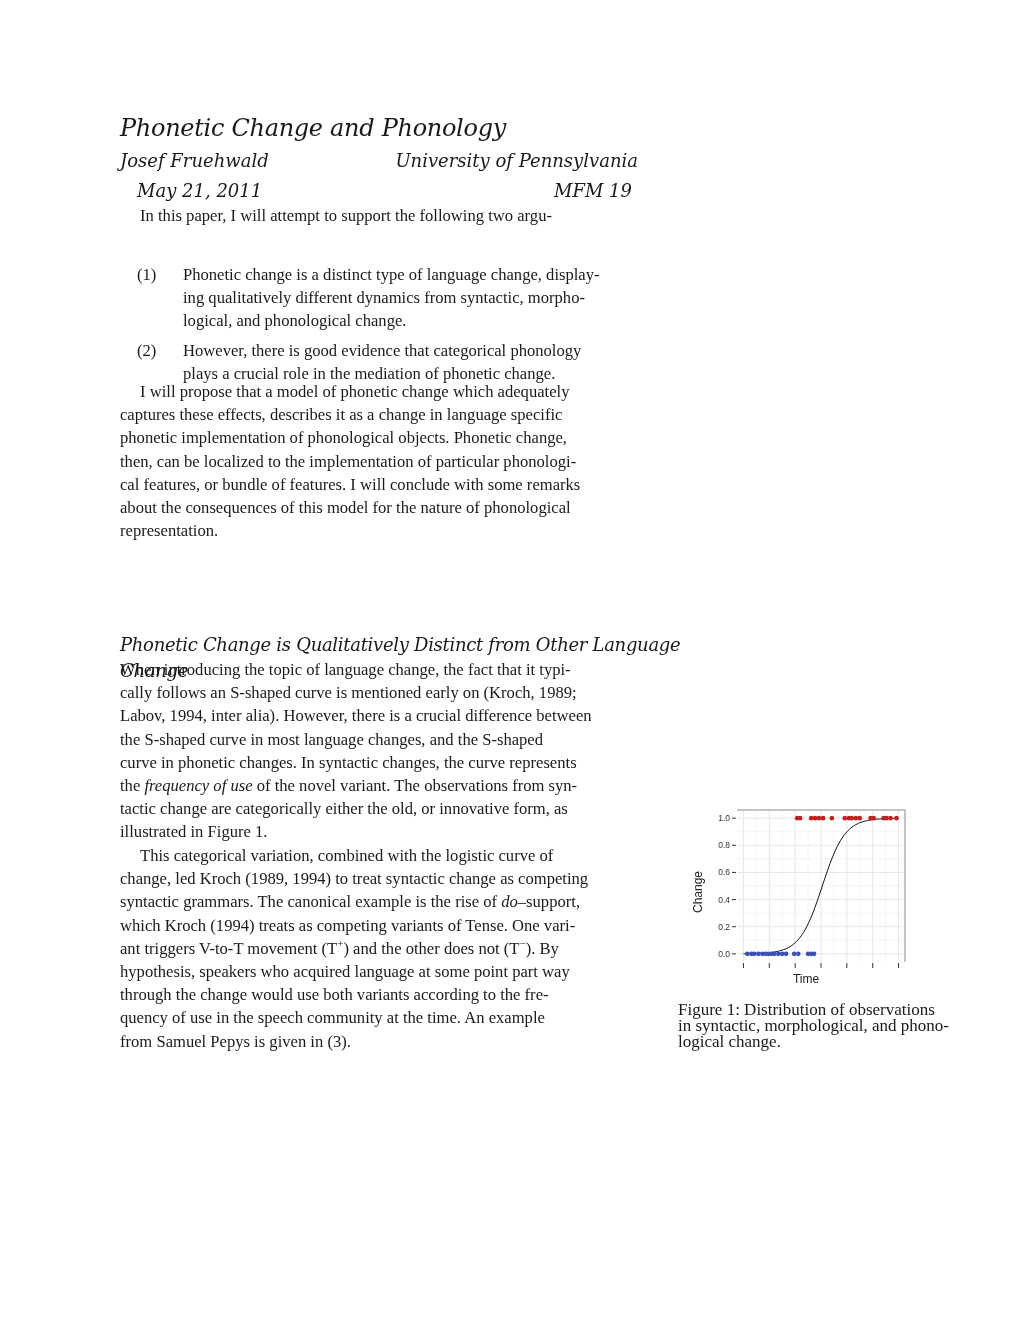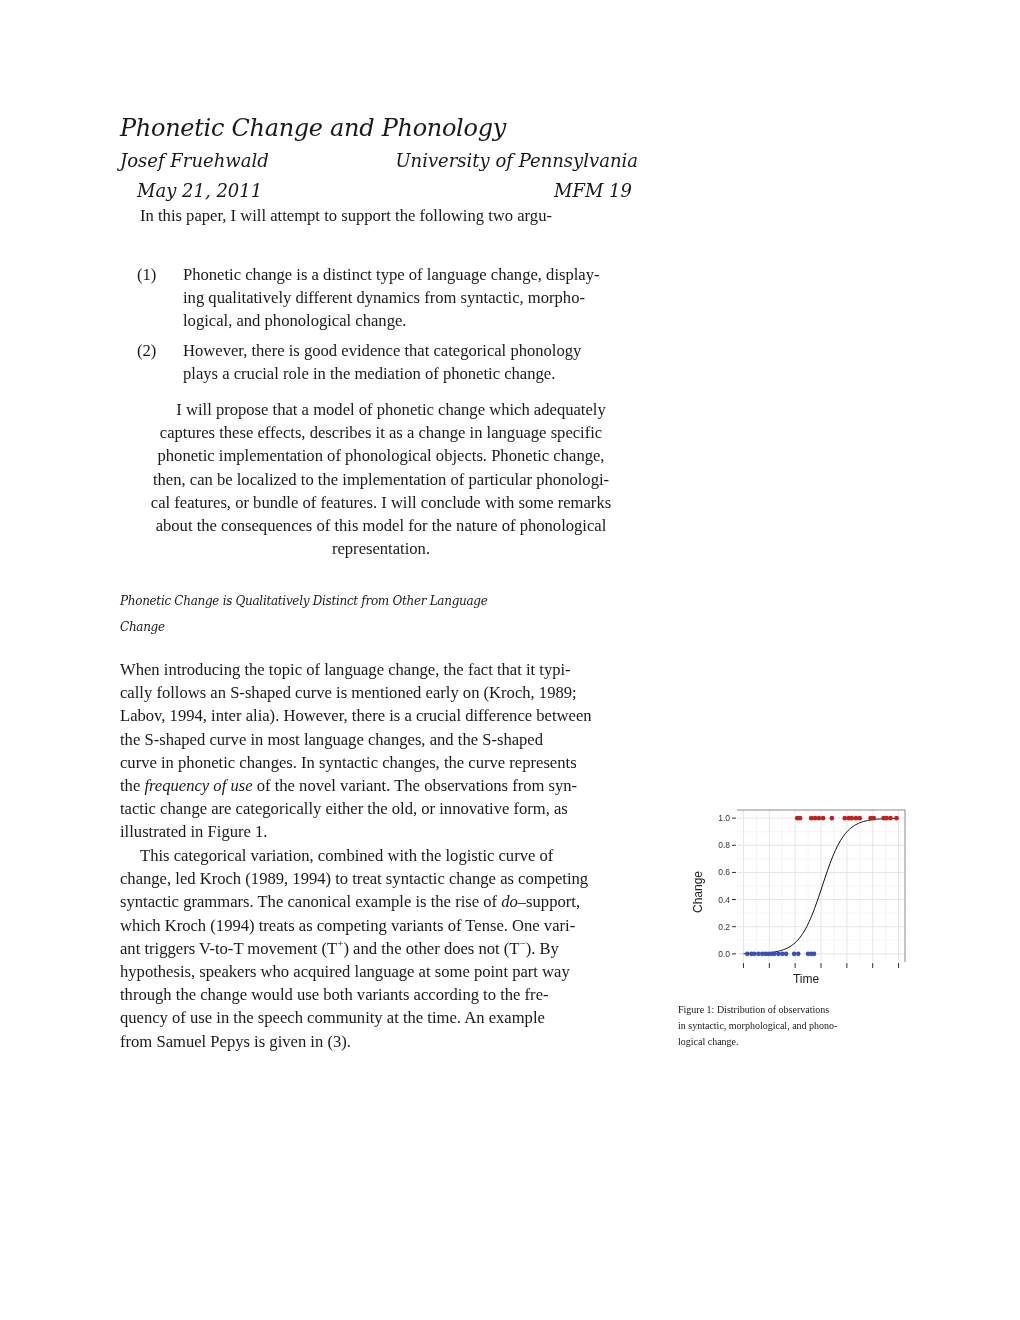--- a/index.html
+++ b/index.html
@@ -7,22 +7,22 @@
          font-family: "DejaVu Serif", "Liberation Serif", serif; color: #1a1a1a; }
   .abs { position: absolute; }
   .title { left: 120px; top: 114px; font-size: 24px; font-style: italic; font-family: "DejaVu Serif", serif; letter-spacing: -0.3px; }
   .meta { font-size: 18px; font-style: italic; font-family: "DejaVu Serif", serif; }
   .body { font-family: "Liberation Serif", serif; font-size: 16.6px; line-height: 23.2px; }
   .p { position: absolute; left: 120px; width: 522px; }
   .line { white-space: nowrap; display: block; height: 23.2px; }
   .indent { padding-left: 20px; }
   .listnum { position: absolute; left: 137px; }
   .listtext { position: absolute; left: 183px; width: 470px; }
-  .heading { font-size: 12px; font-style: italic; font-family: "DejaVu Serif", serif; line-height: 26px; letter-spacing: -0.3px; }
-  .caption { left: 678px; top: 1002px; width: 260px; font-family: "Liberation Serif", serif; font-size: 10px; line-height: 16px; }
+  .heading { font-size: 18px; font-style: italic; font-family: "DejaVu Serif", serif; line-height: 26px; letter-spacing: -0.3px; margin-top: 44px; }
+  .caption { left: 678px; top: 1002px; width: 260px; font-family: "Liberation Serif", serif; font-size: 17px; line-height: 16px; }
   .caption span { display: block; white-space: nowrap; }
   svg text { font-family: "Liberation Sans", sans-serif; }
 </style>
 </head>
 <body>
 
 <div class="abs title">Phonetic Change and Phonology</div>
 <div class="abs meta" style="left:120px; top:150px;">Josef Fruehwald</div>
 <div class="abs meta" style="right:382px; top:150px; ">University of Pennsylvania</div>
 <div class="abs meta" style="left:137px; top:180px;">May 21, 2011</div>
@@ -39,21 +39,21 @@
     <span class="line">ing qualitatively different dynamics from syntactic, morpho-</span>
     <span class="line">logical, and phonological change.</span>
   </div>
   <div class="abs listnum" style="top:339px;">(2)</div>
   <div class="listtext" style="top:339px;">
     <span class="line">However, there is good evidence that categorical phonology</span>
     <span class="line">plays a crucial role in the mediation of phonetic change.</span>
   </div>
 </div>
 
-<div class="p body" style="top:398px;text-align:center;">
+<div class="p body" style="top:380px;">
   <span class="line indent">I will propose that a model of phonetic change which adequately</span>
   <span class="line">captures these effects, describes it as a change in language specific</span>
   <span class="line">phonetic implementation of phonological objects. Phonetic change,</span>
   <span class="line">then, can be localized to the implementation of particular phonologi-</span>
   <span class="line">cal features, or bundle of features. I will conclude with some remarks</span>
   <span class="line">about the consequences of this model for the nature of phonological</span>
   <span class="line">representation.</span>
 </div>
 
 <div class="p heading" style="top:588px; width:540px;">

